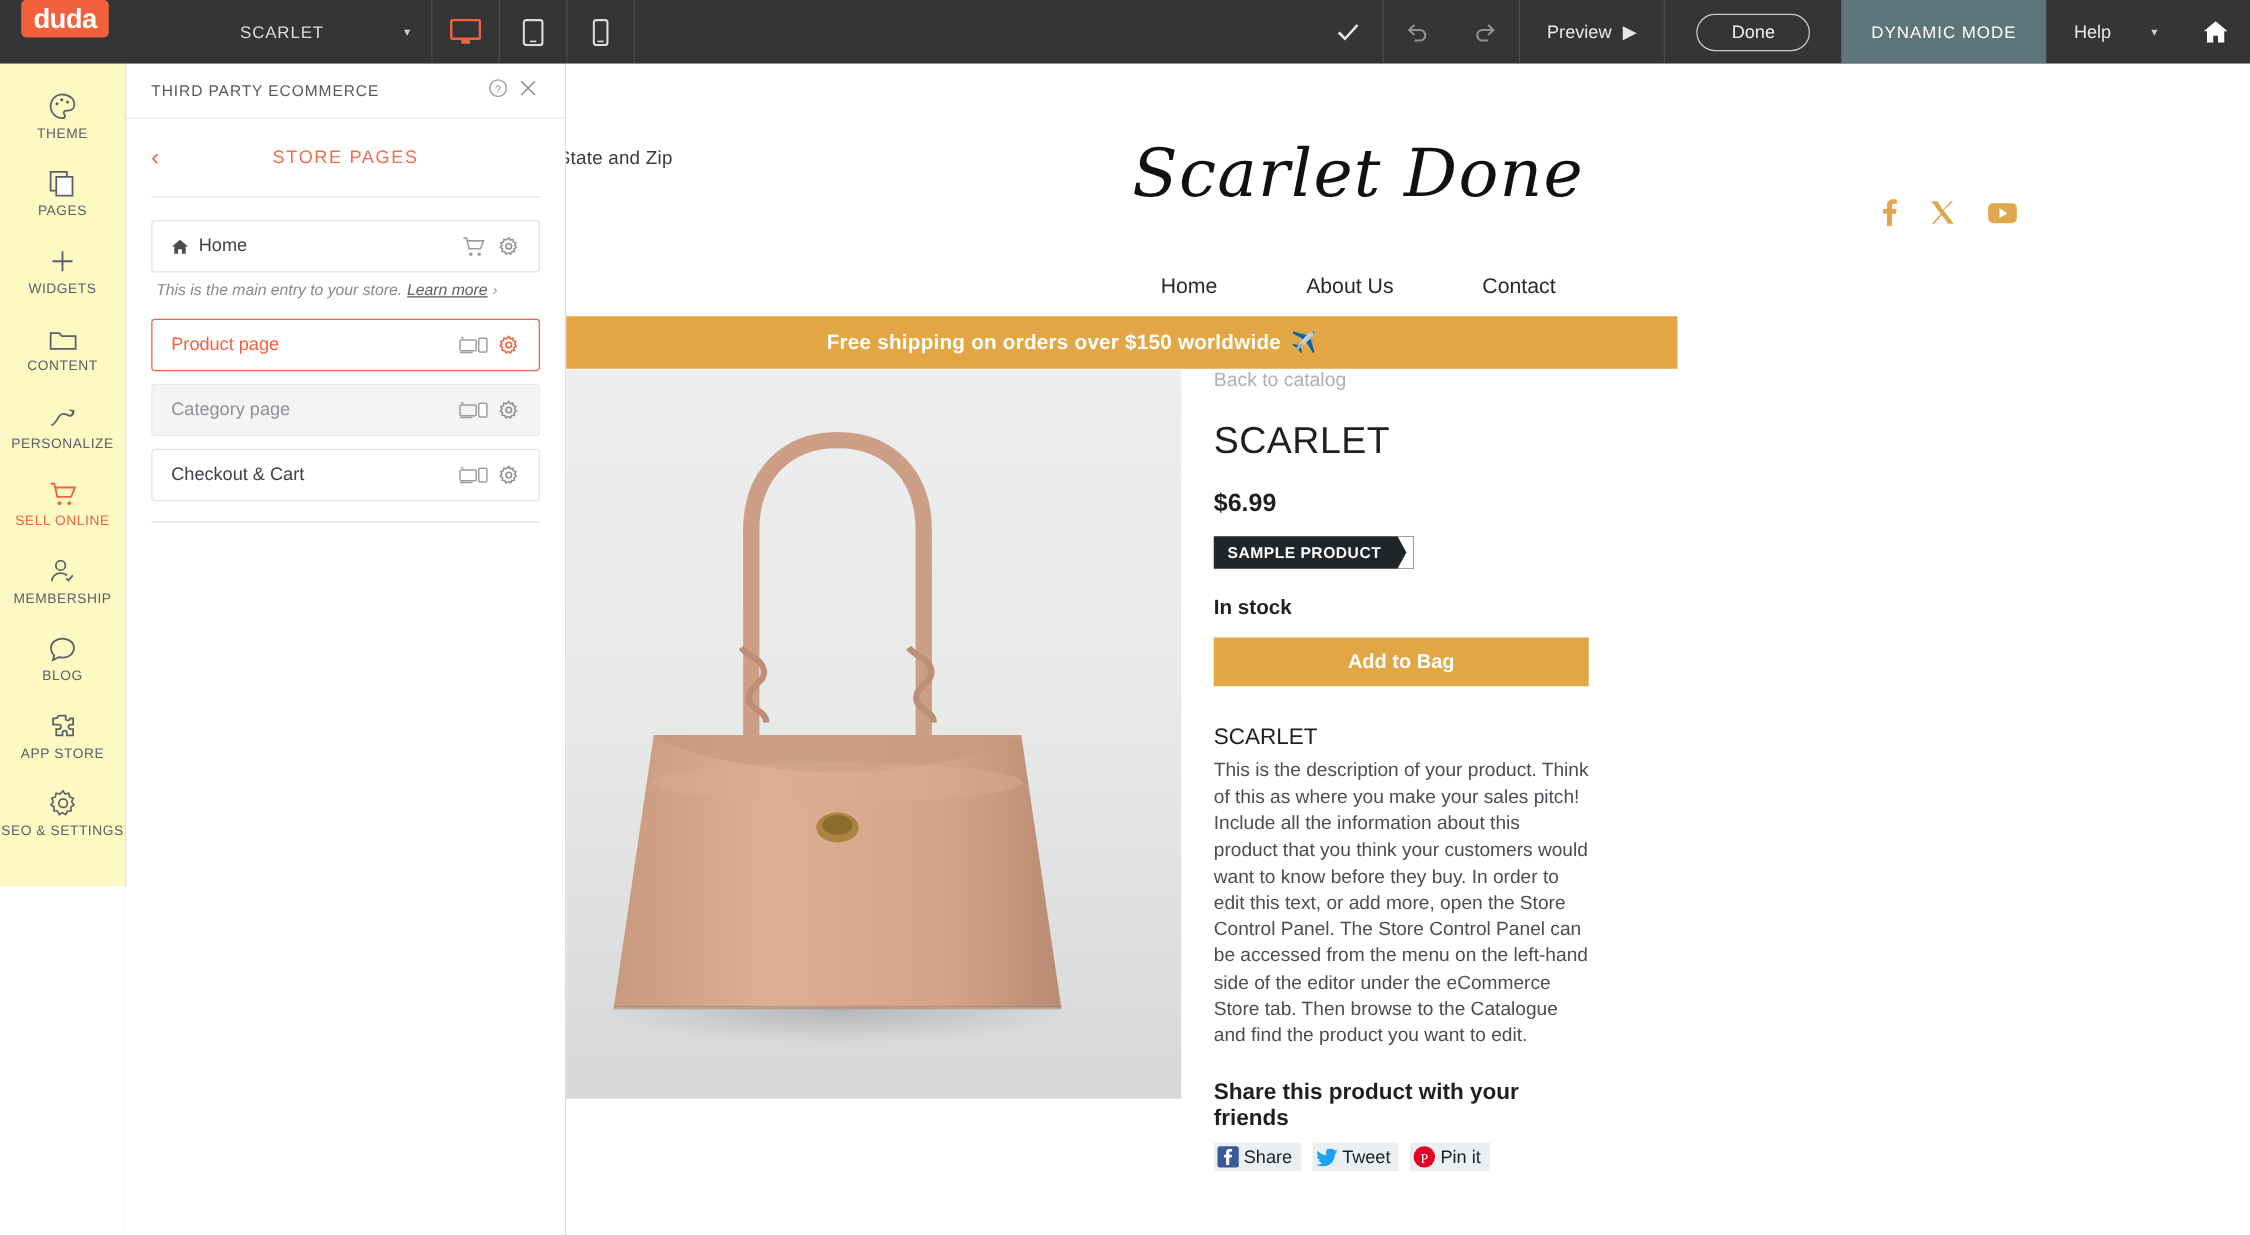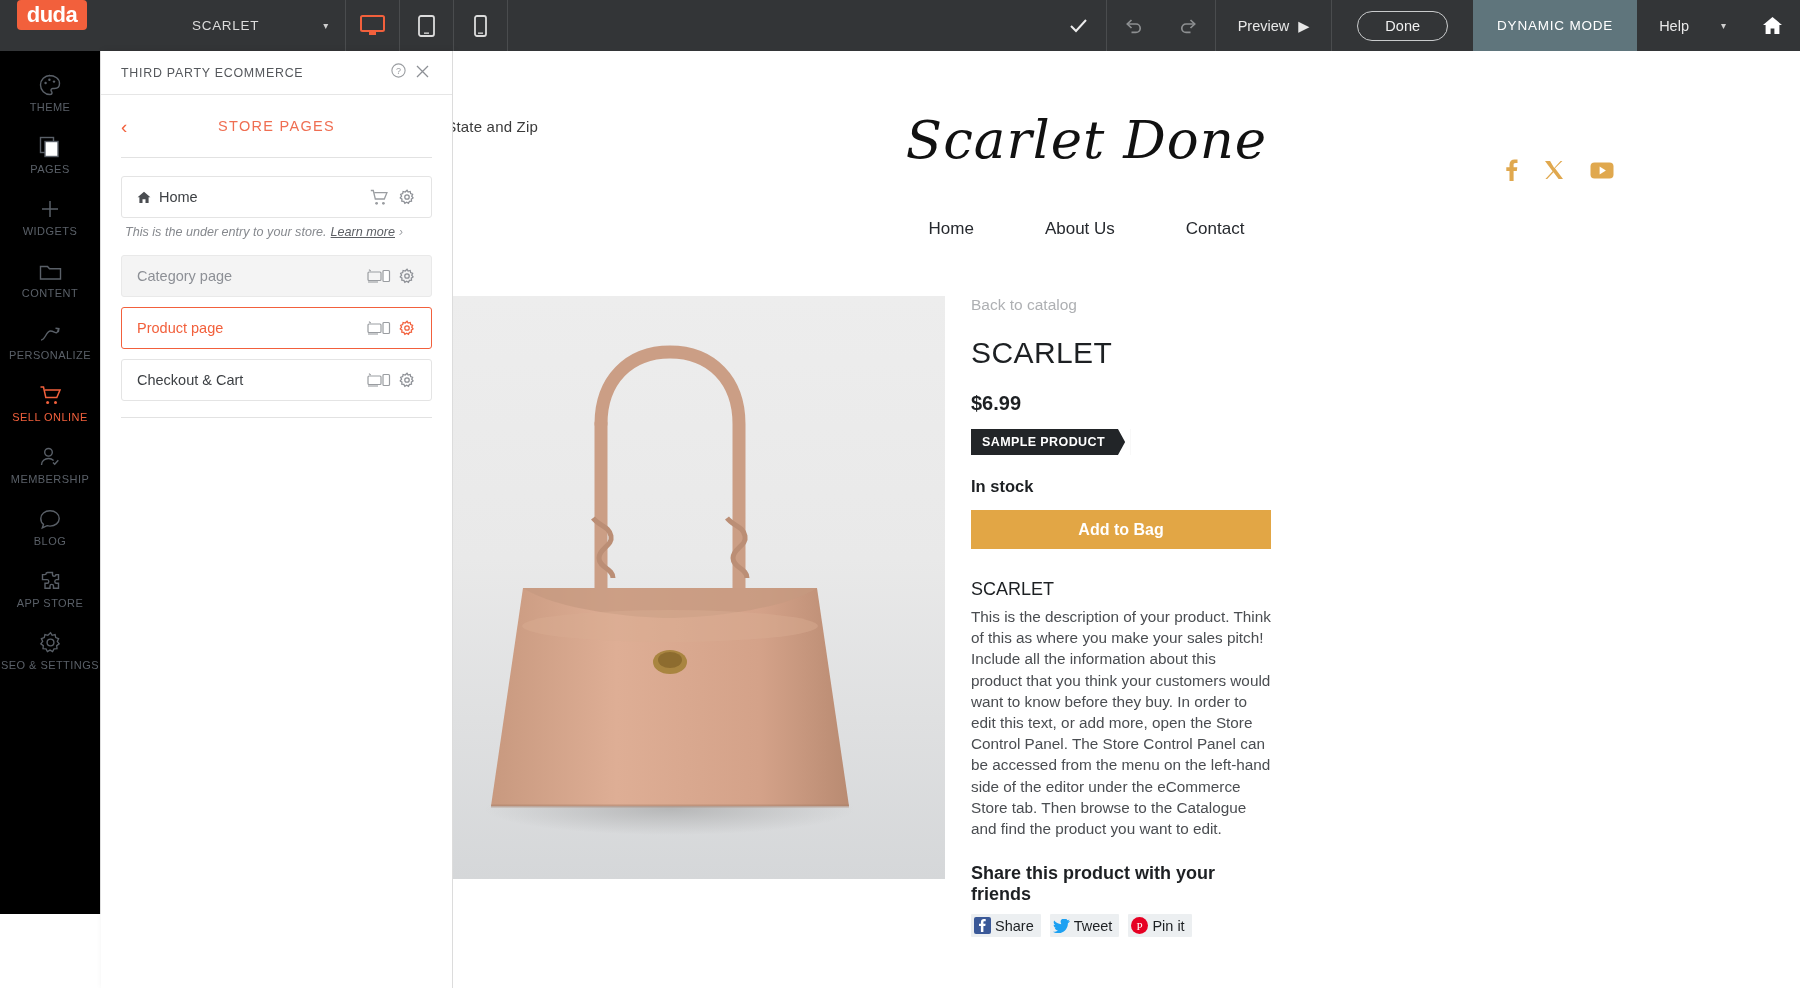--- a/index.html
+++ b/index.html
@@ -60,22 +60,22 @@
     height: 51px; display: flex; align-items: center; gap: 32px;
     padding: 0 18px 0 22px; color: #e8e8e8; font-size: 14.5px; cursor: pointer;
   }
   .home-icon {
     width: 56px; height: 51px; display: flex; align-items: center;
     justify-content: center; color: #fff; cursor: pointer;
   }
 
   
   .rail {
-    position: absolute; top: 51px; left: 0; width: 101px; height: 863px;
-    background: #000000; border-right: 1px solid #e3e3e3;
+    position: absolute; top: 51px; left: 0; width: 101px; height: 658px;
+    background: #fef9c3; border-right: 1px solid #e3e3e3;
     padding-top: 10px;
   }
   .rail-item {
     height: 62px; display: flex; flex-direction: column; align-items: center;
     justify-content: center; gap: 5px; cursor: pointer; color: #5a6068;
   }
   .rail-item .rlabel {
     font-size: 11px; letter-spacing: 0.45px; color: #5a6068;
   }
   .rail-item.active, .rail-item.active .rlabel { color: #f2603c; }
@@ -446,61 +446,61 @@
       </span>
       <span class="gear">
         <svg width="16" height="16" viewBox="0 0 23 23">
             <circle cx="11.5" cy="11.5" r="3.2" fill="none" stroke="#8d9096" stroke-width="1.8"></circle>
             <path d="M11.5 1.7l1.6 2.6 3-.7 .6 3 2.9 1-1.3 2.8 1.9 2.4-2.5 1.8.3 3-3 .3-1.4 2.7-2.6-1.5-2.6 1.5-1.4-2.7-3-.3.3-3-2.5-1.8 1.9-2.4L2.4 7.6l2.9-1 .6-3 3 .7z" fill="none" stroke="#8d9096" stroke-width="1.8"></path>
           </svg>
       </span>
     </div>
 
     <div class="row-note">
-      <span>This is the under entry to your store.</span>
+      <span>This is the main entry to your store.</span>
       <a>Learn more</a>
       <span class="note-chev">›</span>
+    </div>
+
+    <div class="page-row selected">
+      <span class="page-label">Product page</span>
+      <span class="row-icon">
+        <svg width="24" height="16" viewBox="0 0 24 16">
+            <rect x="1" y="4" width="13" height="8.5" rx="1" fill="none" stroke="#9a9da1" stroke-width="1.2"></rect>
+            <rect x="16" y="2.5" width="6.5" height="11" rx="1" fill="#fff" stroke="#9a9da1" stroke-width="1.2"></rect>
+            <path d="M2 1.6l1.7 1.4" stroke="#9a9da1" stroke-width="1.1"></path>
+            <path d="M1 14h10" stroke="#9a9da1" stroke-width="1.1"></path>
+          </svg>
+      </span>
+      <span class="gear orange">
+        <svg width="16" height="16" viewBox="0 0 23 23">
+            <circle cx="11.5" cy="11.5" r="3.2" fill="none" stroke="#f2603c" stroke-width="1.8"></circle>
+            <path d="M11.5 1.7l1.6 2.6 3-.7 .6 3 2.9 1-1.3 2.8 1.9 2.4-2.5 1.8.3 3-3 .3-1.4 2.7-2.6-1.5-2.6 1.5-1.4-2.7-3-.3.3-3-2.5-1.8 1.9-2.4L2.4 7.6l2.9-1 .6-3 3 .7z" fill="none" stroke="#f2603c" stroke-width="1.8"></path>
+          </svg>
+      </span>
     </div>
 
     <div class="page-row grey">
       <span class="page-label">Category page</span>
       <span class="row-icon">
         <svg width="24" height="16" viewBox="0 0 24 16">
             <rect x="1" y="4" width="13" height="8.5" rx="1" fill="none" stroke="#9a9da1" stroke-width="1.2"></rect>
             <rect x="16" y="2.5" width="6.5" height="11" rx="1" fill="#fff" stroke="#9a9da1" stroke-width="1.2"></rect>
             <path d="M2 1.6l1.7 1.4" stroke="#9a9da1" stroke-width="1.1"></path>
             <path d="M1 14h10" stroke="#9a9da1" stroke-width="1.1"></path>
           </svg>
       </span>
       <span class="gear">
         <svg width="16" height="16" viewBox="0 0 23 23">
             <circle cx="11.5" cy="11.5" r="3.2" fill="none" stroke="#8d9096" stroke-width="1.8"></circle>
             <path d="M11.5 1.7l1.6 2.6 3-.7 .6 3 2.9 1-1.3 2.8 1.9 2.4-2.5 1.8.3 3-3 .3-1.4 2.7-2.6-1.5-2.6 1.5-1.4-2.7-3-.3.3-3-2.5-1.8 1.9-2.4L2.4 7.6l2.9-1 .6-3 3 .7z" fill="none" stroke="#8d9096" stroke-width="1.8"></path>
           </svg>
       </span>
     </div>
 
-    <div class="page-row selected">
-      <span class="page-label">Product page</span>
-      <span class="row-icon">
-        <svg width="24" height="16" viewBox="0 0 24 16">
-            <rect x="1" y="4" width="13" height="8.5" rx="1" fill="none" stroke="#9a9da1" stroke-width="1.2"></rect>
-            <rect x="16" y="2.5" width="6.5" height="11" rx="1" fill="#fff" stroke="#9a9da1" stroke-width="1.2"></rect>
-            <path d="M2 1.6l1.7 1.4" stroke="#9a9da1" stroke-width="1.1"></path>
-            <path d="M1 14h10" stroke="#9a9da1" stroke-width="1.1"></path>
-          </svg>
-      </span>
-      <span class="gear orange">
-        <svg width="16" height="16" viewBox="0 0 23 23">
-            <circle cx="11.5" cy="11.5" r="3.2" fill="none" stroke="#f2603c" stroke-width="1.8"></circle>
-            <path d="M11.5 1.7l1.6 2.6 3-.7 .6 3 2.9 1-1.3 2.8 1.9 2.4-2.5 1.8.3 3-3 .3-1.4 2.7-2.6-1.5-2.6 1.5-1.4-2.7-3-.3.3-3-2.5-1.8 1.9-2.4L2.4 7.6l2.9-1 .6-3 3 .7z" fill="none" stroke="#f2603c" stroke-width="1.8"></path>
-          </svg>
-      </span>
-    </div>
-
     <div class="page-row">
       <span class="page-label">Checkout &amp; Cart</span>
       <span class="row-icon">
         <svg width="24" height="16" viewBox="0 0 24 16">
             <rect x="1" y="4" width="13" height="8.5" rx="1" fill="none" stroke="#9a9da1" stroke-width="1.2"></rect>
             <rect x="16" y="2.5" width="6.5" height="11" rx="1" fill="#fff" stroke="#9a9da1" stroke-width="1.2"></rect>
             <path d="M2 1.6l1.7 1.4" stroke="#9a9da1" stroke-width="1.1"></path>
             <path d="M1 14h10" stroke="#9a9da1" stroke-width="1.1"></path>
           </svg>
       </span>
@@ -541,20 +541,24 @@
           </svg>
       </span>
     </div>
 
     <div class="site-nav">
       <a>Home</a>
       <a>About Us</a>
       <a>Contact</a>
     </div>
 
+    <div class="promo">
+      <span>Free shipping on orders over $150 worldwide</span>
+      <span>✈️</span>
+    </div>
 
     <div class="product-img">
       <svg class="bag-svg" width="550" height="583" viewBox="0 0 550 583">
         <defs>
           <linearGradient id="bagG" x1="0" y1="0" x2="1" y2="0">
             <stop offset="0" stop-color="#c8997f"></stop>
             <stop offset="0.35" stop-color="#deae95"></stop>
             <stop offset="0.75" stop-color="#d4a289"></stop>
             <stop offset="1" stop-color="#b98b72"></stop>
           </linearGradient>

